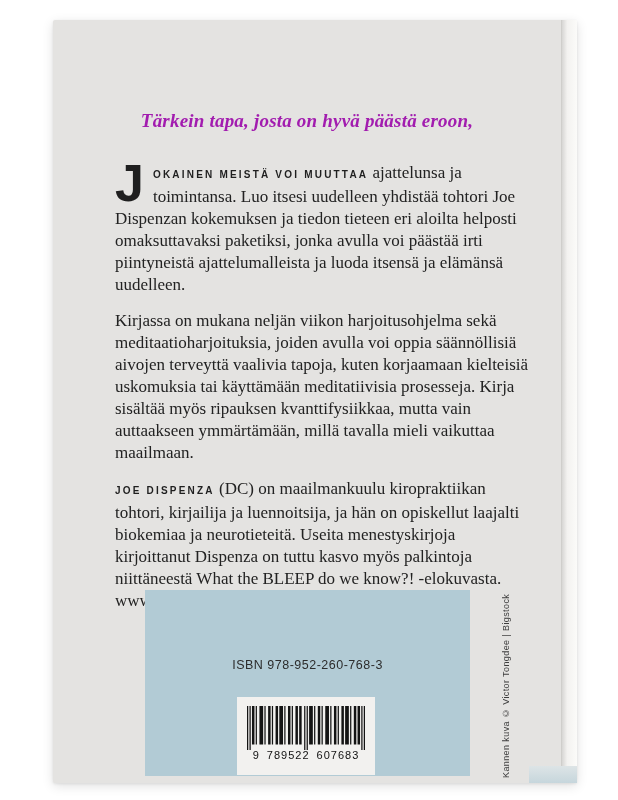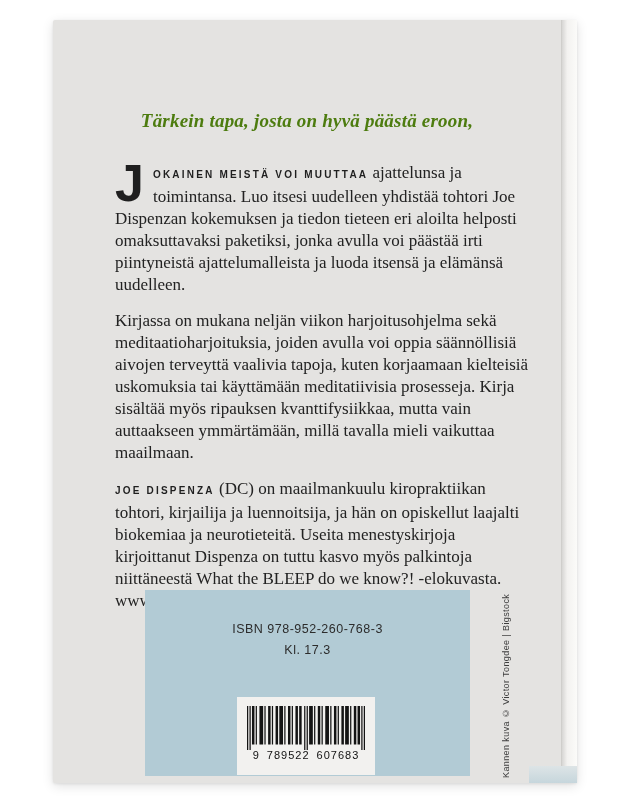--- a/index.html
+++ b/index.html
@@ -21,21 +21,21 @@
     background:linear-gradient(to right,#d7d6d4 0,#f3f2f0 35%,#fbfbf9 100%);
     border-left:1px solid #cfcecb;
   }
   .bottom-page-edge{
     position:absolute;right:0;bottom:0;width:48px;height:17px;
     background:linear-gradient(to bottom,#dde4e6,#c6d6dc);
   }
   
   .quote{
     position:absolute;left:0;top:88px;width:508px;
-    text-align:center;color:#4d7c0f;
+    text-align:center;color:#a21caf;
     font-style:italic;font-weight:bold;
     font-size:19px;line-height:25px;
     letter-spacing:.2px;
   }
   .quote span{display:block;}
   
   .copy{
     position:absolute;left:62px;top:142px;width:420px;
     font-size:17px;line-height:22px;color:#222222;
     text-align:left;
@@ -63,21 +63,21 @@
   
   .info-box{
     position:absolute;left:92px;top:570px;width:325px;height:186px;
     background:#b2cbd5;
     text-align:center;
     font-family:"Liberation Sans", sans-serif;
     font-size:12.5px;line-height:21px;
     letter-spacing:.5px;color:#2c2c2c;
     box-sizing:border-box;padding-top:29px;
   }
-  .info-box .line{display:block;}
+  .info-box .line{display:block;margin-top:36px;}
   
   .barcode-label{
     position:absolute;left:92px;top:107px;width:138px;height:78px;
     background:#f2f1ef;
     box-sizing:border-box;
     padding-top:9px;
     letter-spacing:0;
   }
   .barcode-label svg{display:block;margin:0 auto;}
   .barcode-digits{

